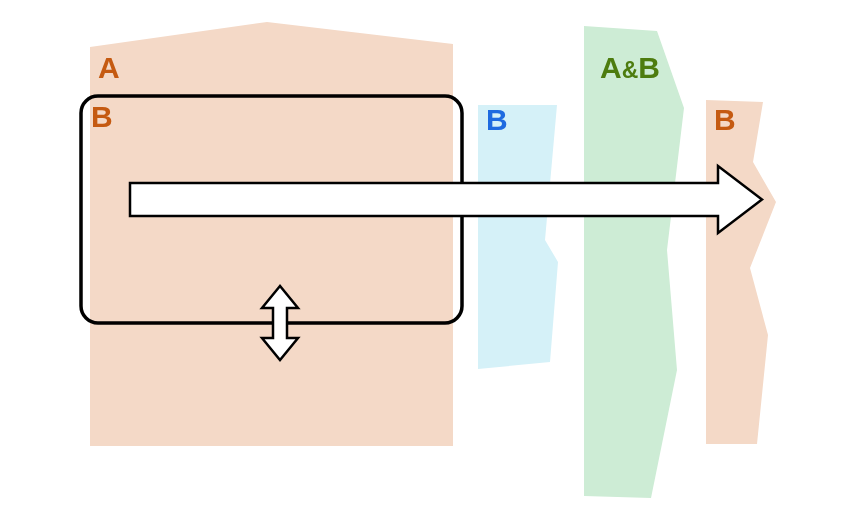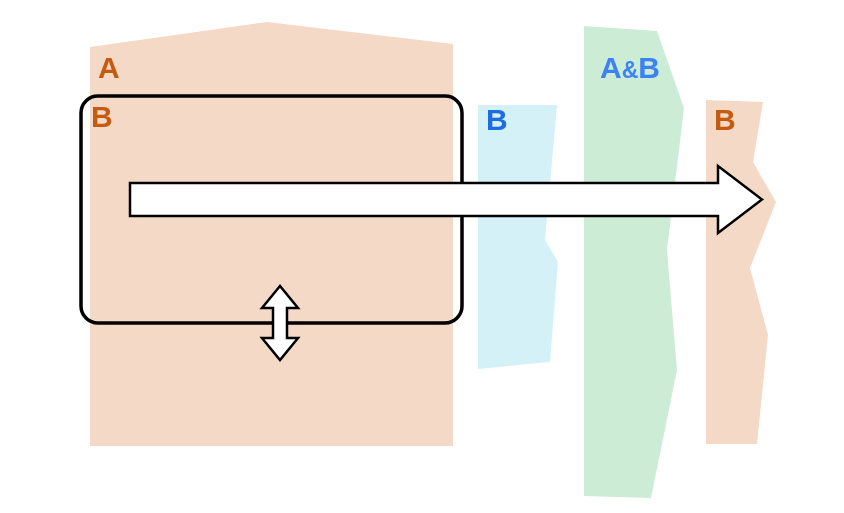--- a/index.html
+++ b/index.html
@@ -23,21 +23,21 @@
   .label {
     position: absolute;
     font-size: 30px;
     font-weight: 700;
     line-height: 1;
     white-space: nowrap;
     user-select: none;
   }
   .label-orange { color: #c55a11; }
   .label-blue   { color: #1f6be0; }
-  .label-green  { color: #3b82f6; text-align: right; }
+  .label-green  { color: #4d7c0f; text-align: right; }
   .amp { font-size: 23px; }
 </style>
 </head>
 <body>
 
 <div class="canvas">
 
   <svg width="844" height="513" viewBox="0 0 844 513">
 
     <polygon points="90,47 267,22 453,44 453,446 90,446" fill="#f4d9c7"></polygon>

